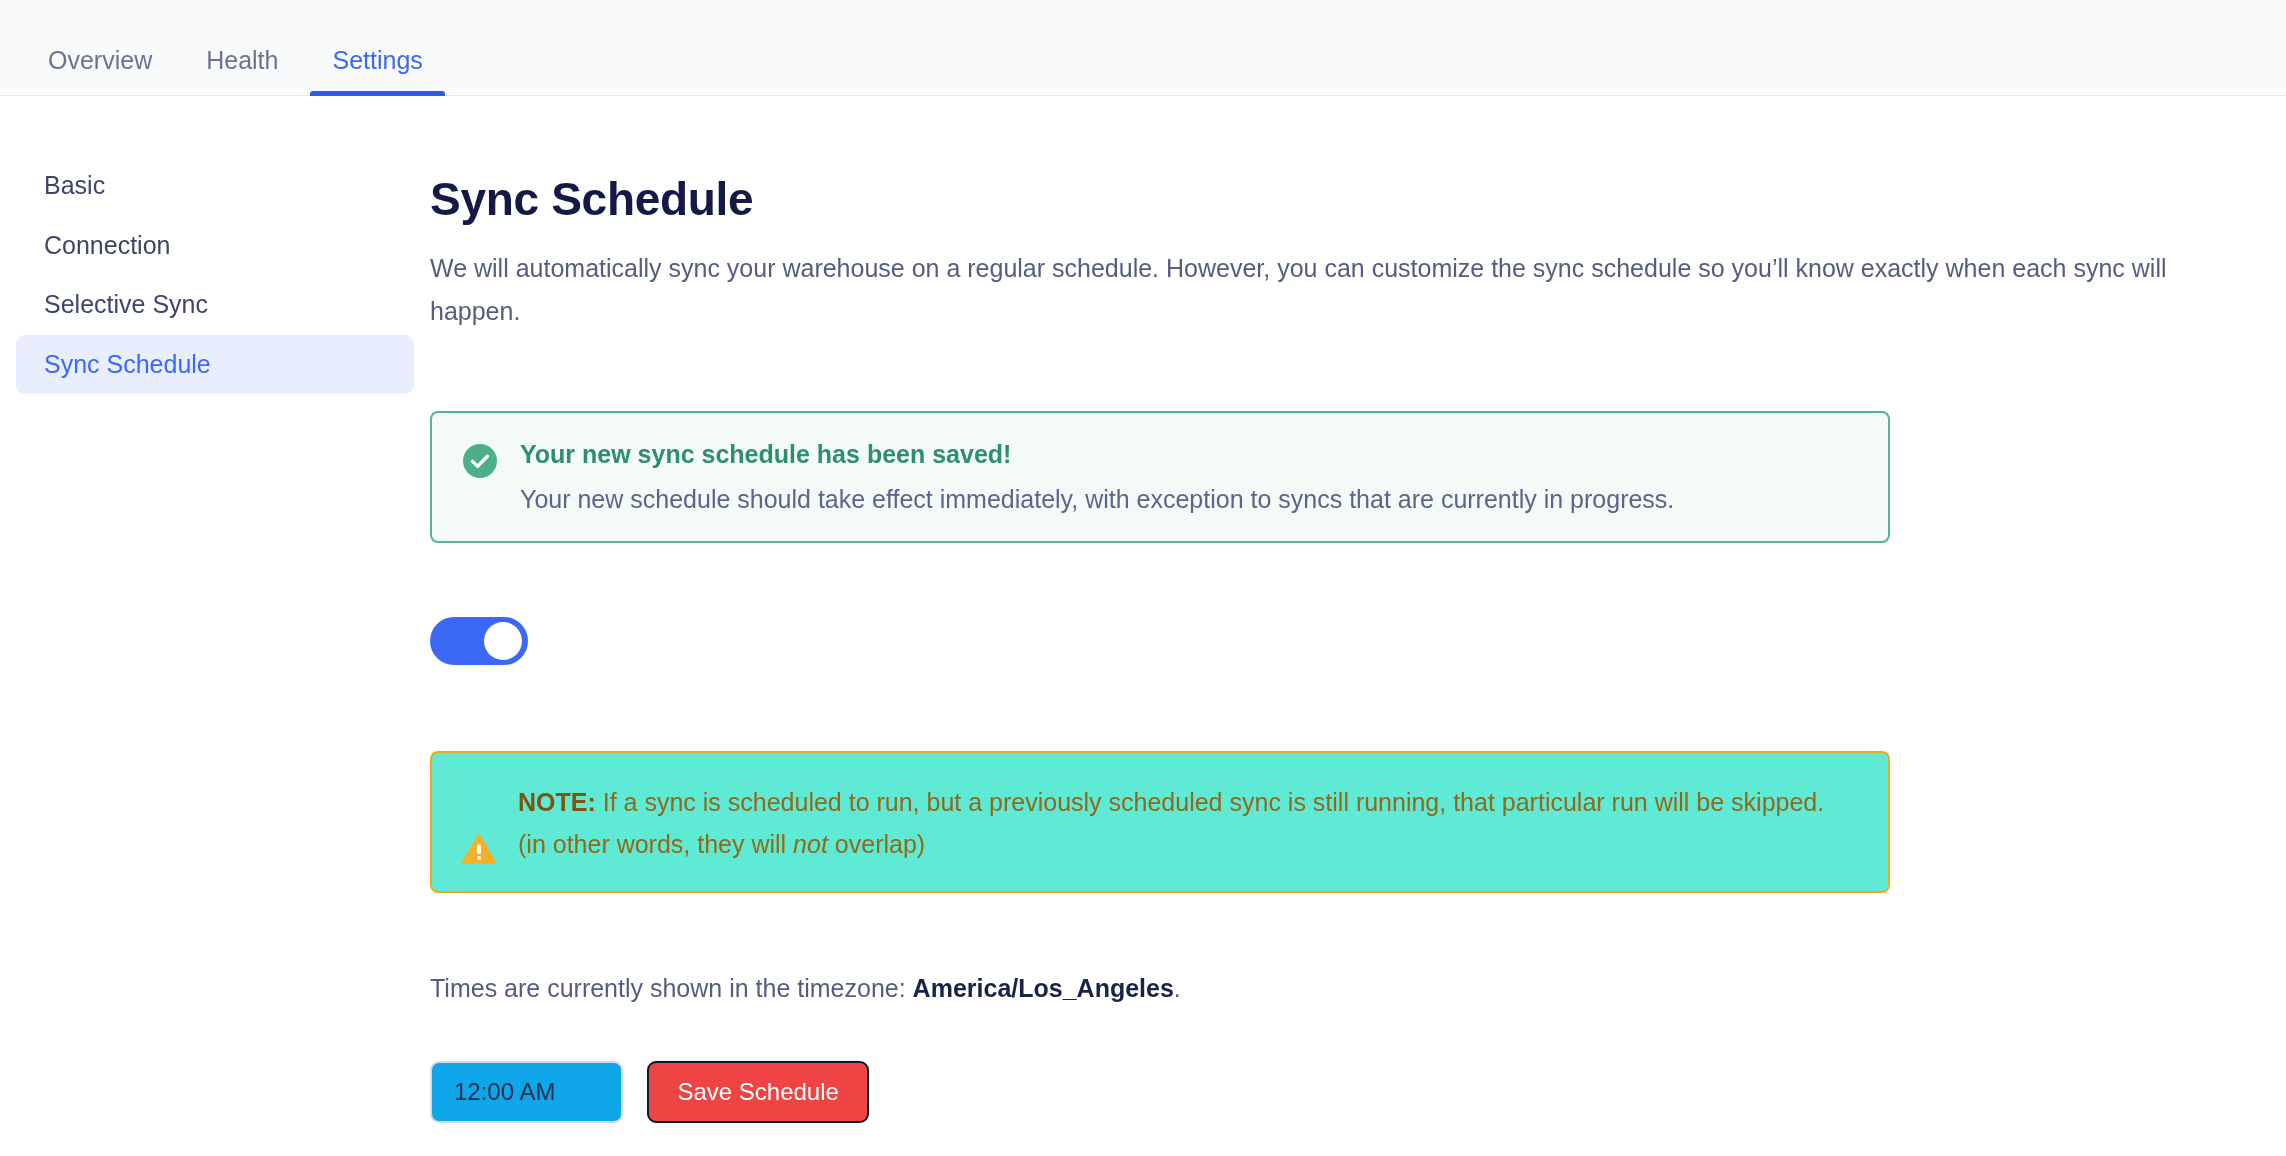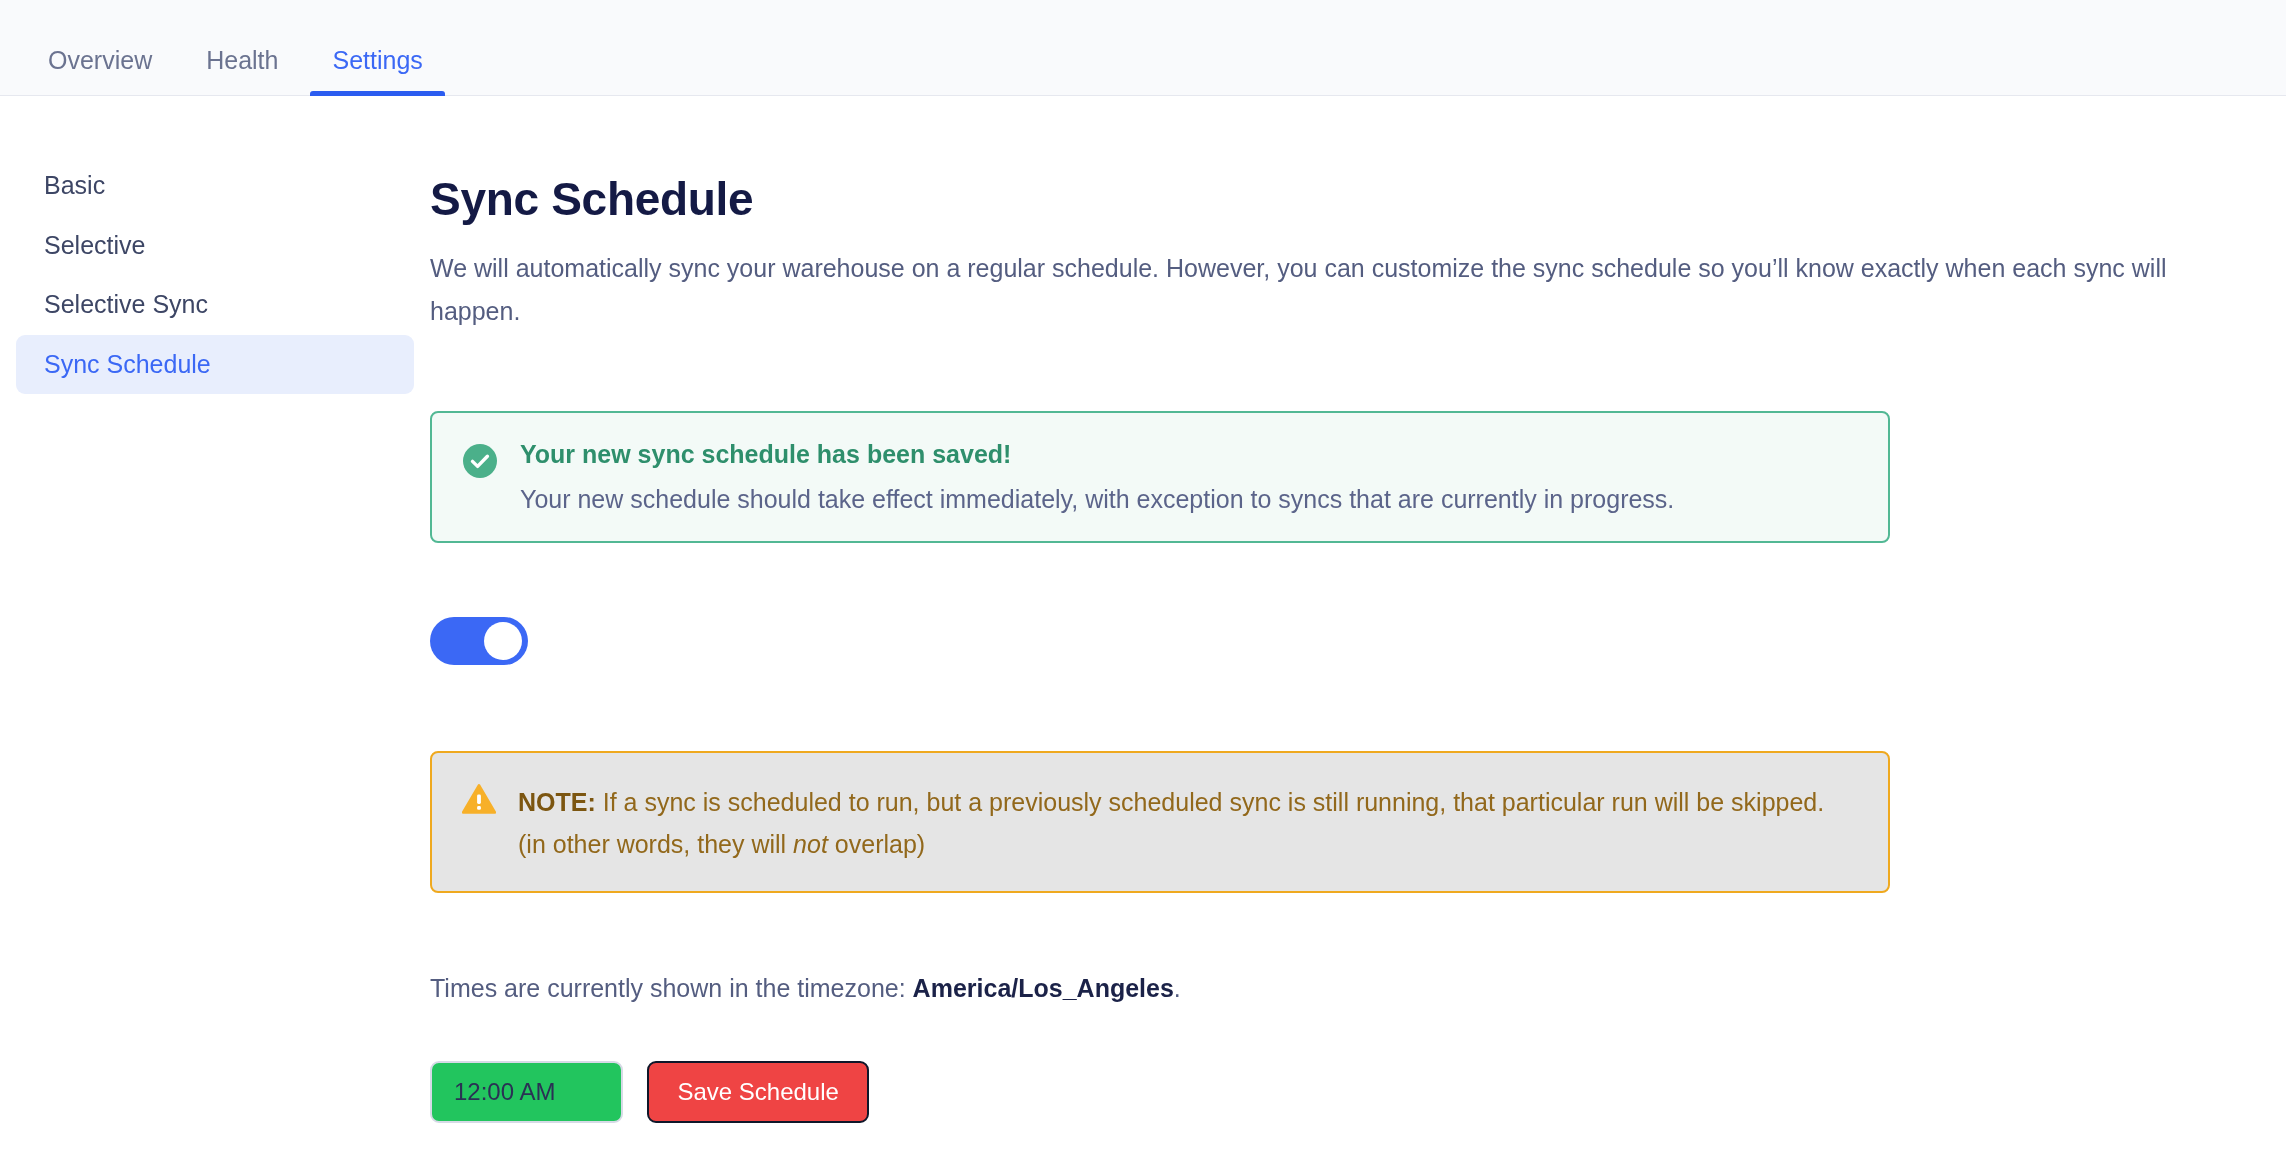--- a/index.html
+++ b/index.html
@@ -104,22 +104,23 @@
     padding: 26px 30px;
     width: 1460px;
   }
   .alert-success {
     margin-top: 78px;
     background: #f3faf7;
     border: 2px solid #52b894;
   }
   .alert-warning {
     margin-top: 86px;
-    background: #e5e5e5;
+    background: #5eead4;
     border: 2px solid #efa91f;
+    align-items: flex-end;
   }
   .alert-icon {
     flex: 0 0 auto;
     margin-right: 22px;
     margin-top: 4px;
     line-height: 0;
   }
   .alert-body { flex: 1; }
   .alert-title {
     font-size: 25px;
@@ -189,21 +190,21 @@
     margin-top: 58px;
     gap: 24px;
   }
   .select-box {
     display: flex;
     align-items: center;
     justify-content: space-between;
     height: 62px;
     min-width: 190px;
     padding: 0 20px 0 22px;
-    background: #22c55e;
+    background: #0ea5e9;
     border: 2px solid #d6dae6;
     border-radius: 9px;
     font-size: 24px;
     color: #2a3154;
     cursor: pointer;
   }
   .caret {
     width: 0;
     height: 0;
     border-left: 10px solid transparent;
@@ -255,21 +256,21 @@
   </div>
 </div>
 
 <div class="page">
 
   <div class="sidebar">
     <div class="side-item">
       <span>Basic</span>
     </div>
     <div class="side-item">
-      <span>Selective</span>
+      <span>Connection</span>
     </div>
     <div class="side-item">
       <span>Selective Sync</span>
     </div>
     <div class="side-item active">
       <span>Sync Schedule</span>
     </div>
   </div>
 
   <div class="main">

